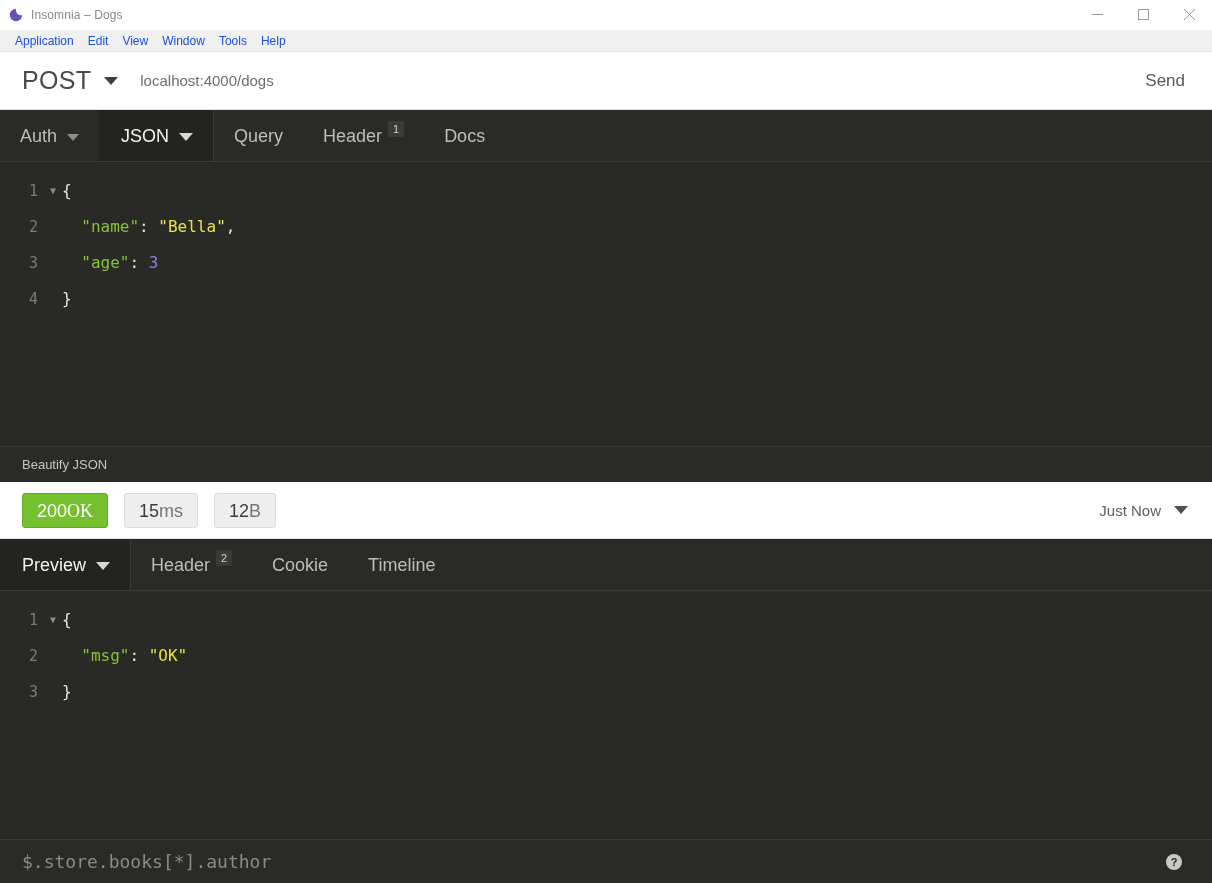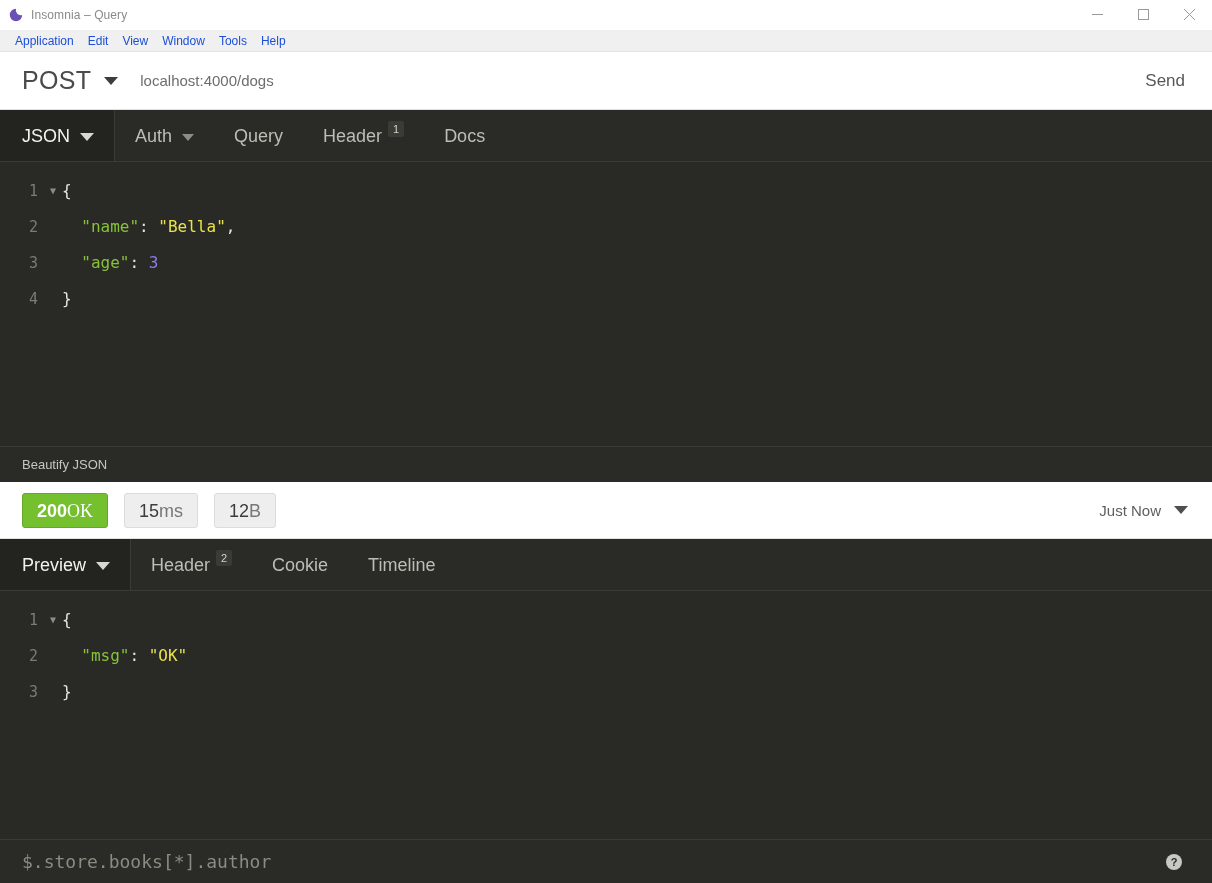--- a/index.html
+++ b/index.html
@@ -258,21 +258,21 @@
     border-radius: 3px;
     font-size: 18px;
     line-height: 35px;
     margin-right: 16px;
   }
   .pill.ok {
     background: #74c02e;
     color: #ffffff;
     border: 1px solid #63a827;
   }
-  .pill.ok .code { font-weight: bold; }
+  .pill.ok .code { font-weight: normal; }
   .pill.ok .text { font-weight: normal; margin-left: 0; font-family: Liberation Serif, serif; }
   .pill.meta {
     background: #eeeeee;
     border: 1px solid #dcdcdc;
     color: #4d4d4d;
   }
   .pill.meta .num { color: #3d3d3d; }
   .pill.meta .unit { color: #777777; }
   .status-spacer { flex: 1 1 auto; }
   .timestamp {
@@ -324,21 +324,21 @@
 
 <div class="app">
 
   <div class="titlebar">
     <div class="titlebar-left">
       <span class="app-icon">
         <svg width="14" height="14" viewBox="0 0 14 14">
           <path d="M7 0.8a6.2 6.2 0 1 0 6.2 6.2A4.9 4.9 0 0 1 7 0.8z" fill="#6e4fb5"></path>
         </svg>
       </span>
-      <span class="title-text">Insomnia – Query</span>
+      <span class="title-text">Insomnia – Dogs</span>
     </div>
     <div class="win-controls">
       <span class="win-btn">
         <svg width="11" height="11" viewBox="0 0 11 11">
             <path d="M0 5.5h11" stroke="#9a9a9a" stroke-width="1"></path>
           </svg>
       </span>
       <span class="win-btn">
         <svg width="11" height="11" viewBox="0 0 11 11">
             <rect x="0.5" y="0.5" width="10" height="10" fill="none" stroke="#9a9a9a" stroke-width="1"></rect>
@@ -364,27 +364,27 @@
   <div class="urlbar">
     <div class="method-wrap">
       <span class="method-label">POST</span>
       <span class="caret-dark"></span>
     </div>
     <input class="url-input" type="text" value="localhost:4000/dogs" placeholder="https://api.myproduct.com/v1/users" style="">
     <span class="send-btn">Send</span>
   </div>
 
   <div class="tabbar" id="request-tabbar">
+    <div class="tab">
+      <span>Auth</span>
+      <span class="caret-dim"></span>
+    </div>
     <div class="tab primary">
       <span>JSON</span>
       <span class="caret-light"></span>
-    </div>
-    <div class="tab">
-      <span>Auth</span>
-      <span class="caret-dim"></span>
     </div>
     <div class="tab">
       <span>Query</span>
     </div>
     <div class="tab">
       <span>Header</span>
       <span class="badge">1</span>
     </div>
     <div class="tab">
       <span>Docs</span>

